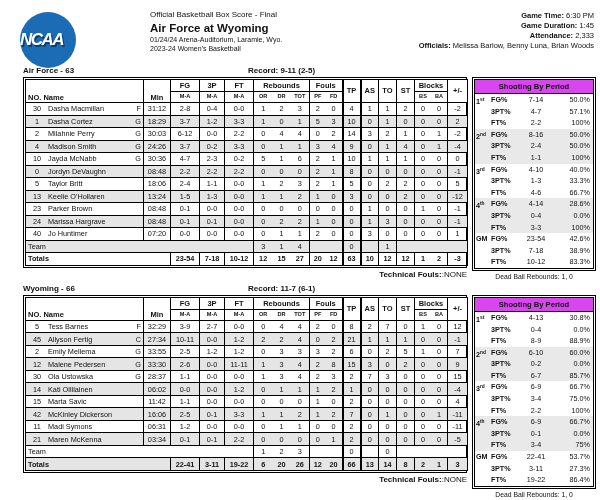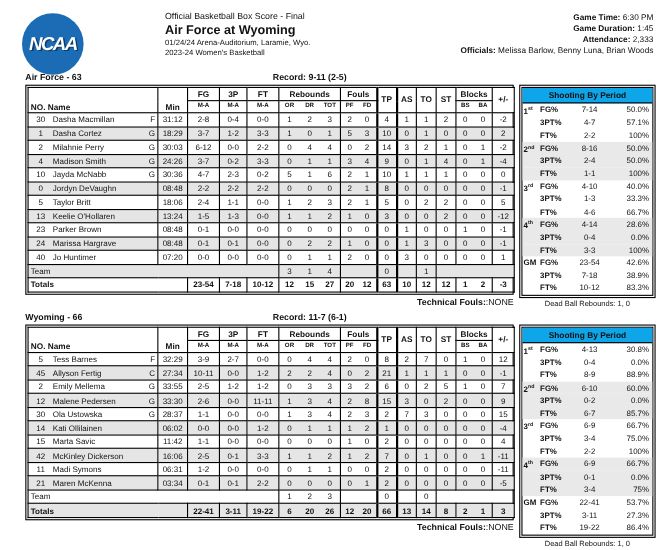--- a/index.html
+++ b/index.html
@@ -2,21 +2,21 @@
 <html><head>
 <meta charset="utf-8">
 <style>
   html,body{margin:0;padding:0;background:#fff;}
   body{width:600px;height:500px;overflow:hidden;font-family:"Liberation Sans",sans-serif;color:#111;}
   .page{position:relative;width:600px;height:500px;}
 
   
   .hdr{position:relative;height:64px;}
   .logo{position:absolute;left:20px;top:12px;width:56px;height:56px;border-radius:50%;
-        background:#1b6cb5;display:flex;align-items:center;justify-content:center;}
+        background:#1b6cb5;display:flex;align-items:center;justify-content:flex-start;}
   .logo span{color:#fff;font-weight:bold;font-style:italic;font-size:17px;letter-spacing:-1.5px;
         text-shadow:1.5px 1.5px 0 #0d3d6b;}
   .hdr-center{position:absolute;left:150px;width:300px;top:10px;text-align:left;line-height:1.25;}
   .doc-type{font-size:8px;}
   .matchup{font-size:11.5px;font-weight:bold;margin:1px 0;}
   .venue,.season{font-size:7px;}
   .hdr-right{position:absolute;right:6px;top:11px;text-align:right;font-size:7.5px;line-height:1.35;}
   .hdr-right b{font-weight:bold;}
   .officials{text-align:right;}
 
@@ -53,21 +53,21 @@
   .b-tp{border-left-width:2px;border-right-width:2px;}
   .t-left{text-align:left;padding-left:2px;}
   .tech{font-size:8px;text-align:right;margin-top:2px;height:10px;}
   .tech b{font-weight:bold;}
 
   
   .panel-col{width:124px;flex:0 0 124px;}
   .panel-wrap{border:1px solid #000;padding:1px;background:#fff;}
   .panel{border:1px solid #000;font-size:7.2px;}
   .p-title{font-weight:bold;font-size:7.6px;text-align:center;height:13px;line-height:13px;
-           border-bottom:1px solid #000;background:#0ea5e9;}
+           border-bottom:1px solid #000;background:#d946ef;}
   .p-row{display:flex;height:11.6px;line-height:11.6px;}
   .p-row.shade{background:#e9e9e9;}
   .p-per{flex:0 0 15px;font-weight:bold;text-align:left;padding-left:1px;}
   .p-per .sup{font-size:4.8px;vertical-align:super;}
   .p-stat{flex:0 0 28px;font-weight:bold;text-align:left;}
   .p-ma{flex:0 0 34px;text-align:center;}
   .p-pct{flex:1;text-align:right;padding-right:3px;}
   .deadball{font-size:6.8px;text-align:center;margin-top:2px;}
 </style>
 </head>

